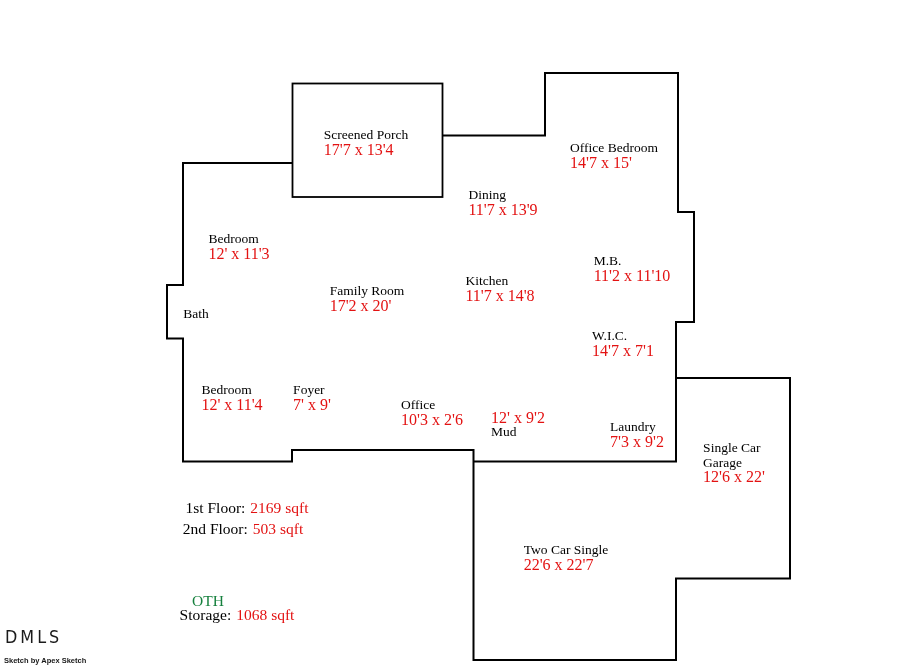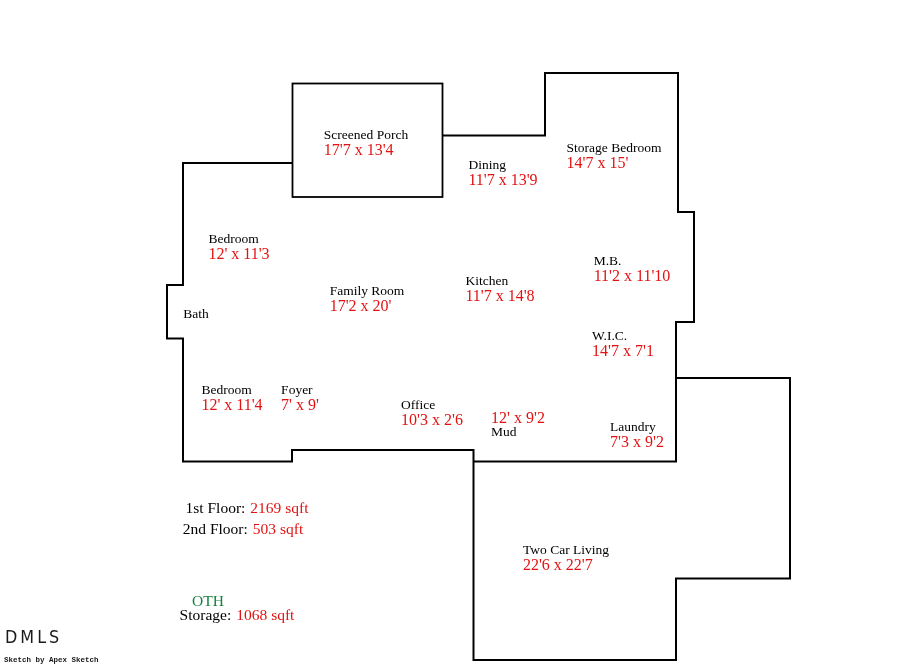--- a/index.html
+++ b/index.html
@@ -23,21 +23,21 @@
   .oth-title{
     position:absolute;transform:translateX(-50%);font-size:15.5px;color:#15803d;white-space:nowrap;
   }
   .logo{
     position:absolute;left:5px;top:626px;
     font-family:"DejaVu Sans", sans-serif;font-size:16px;letter-spacing:3px;
     color:#1b1b1b;transform:scaleY(1.12);transform-origin:top left;
   }
   .credit{
     position:absolute;left:4px;top:656px;
-    font-family:Liberation Mono, monospace;font-size:7.5px;font-weight:600;color:#161616;
+    font-family:Liberation Sans, sans-serif;font-size:7.5px;font-weight:600;color:#161616;
   }
 </style>
 </head>
 <body style="background: rgb(255, 255, 255);">
 
 <div class="plan">
 
   <svg class="walls" width="900" height="670" viewBox="0 0 900 670">
 
     <path class="wall-path" d="M183 163 H292.5
@@ -46,27 +46,27 @@
          M473.5 461.5 H676" fill="none" stroke="#000000" stroke-width="2" stroke-linecap="square" stroke-linejoin="miter"></path>
 
     <rect class="wall-path" x="292.5" y="83.5" width="150" height="113.5" fill="#ffffff" stroke="#000000" stroke-width="1.8"></rect>
   </svg>
 
   <div class="room" style="left:366px;top:128px">
     <div class="rname">Screened Porch</div>
     <div class="rdims">17'7 x 13'4</div>
   </div>
 
-  <div class="room" style="left:503px;top:158px">
+  <div class="room" style="left:503px;top:188px">
     <div class="rname">Dining</div>
     <div class="rdims">11'7 x 13'9</div>
   </div>
 
   <div class="room" style="left:614px;top:141px">
-    <div class="rname">Storage Bedroom</div>
+    <div class="rname">Office Bedroom</div>
     <div class="rdims">14'7 x 15'</div>
   </div>
 
   <div class="room" style="left:239px;top:232px">
     <div class="rname">Bedroom</div>
     <div class="rdims">12' x 11'3</div>
   </div>
 
   <div class="room" style="left:632px;top:254px">
     <div class="rname">M.B.</div>
@@ -90,43 +90,48 @@
   <div class="room" style="left:623px;top:329px">
     <div class="rname">W.I.C.</div>
     <div class="rdims">14'7 x 7'1</div>
   </div>
 
   <div class="room" style="left:232px;top:383px">
     <div class="rname">Bedroom</div>
     <div class="rdims">12' x 11'4</div>
   </div>
 
-  <div class="room" style="left:300px;top:383px">
+  <div class="room" style="left:312px;top:383px">
     <div class="rname">Foyer</div>
     <div class="rdims">7' x 9'</div>
   </div>
 
   <div class="room" style="left:432px;top:398px">
     <div class="rname">Office</div>
     <div class="rdims">10'3 x 2'6</div>
   </div>
 
   <div class="room" style="left:518px;top:411px">
     <div class="rdims">12' x 9'2</div>
     <div class="rname">Mud</div>
   </div>
 
   <div class="room" style="left:637px;top:420px">
     <div class="rname">Laundry</div>
     <div class="rdims">7'3 x 9'2</div>
   </div>
 
+  <div class="room" style="left:734px;top:441px">
+    <div class="rname">Single Car</div>
+    <div class="rname">Garage</div>
+    <div class="rdims">12'6 x 22'</div>
+  </div>
 
   <div class="room" style="left:566px;top:543px">
-    <div class="rname">Two Car Living</div>
+    <div class="rname">Two Car Single</div>
     <div class="rdims">22'6 x 22'7</div>
   </div>
 
   <div class="summary-line" style="left:247px;top:499px">
     <span>1st Floor:</span><span class="val">2169 sqft</span>
   </div>
   <div class="summary-line" style="left:243px;top:520px">
     <span>2nd Floor:</span><span class="val">503 sqft</span>
   </div>
 

